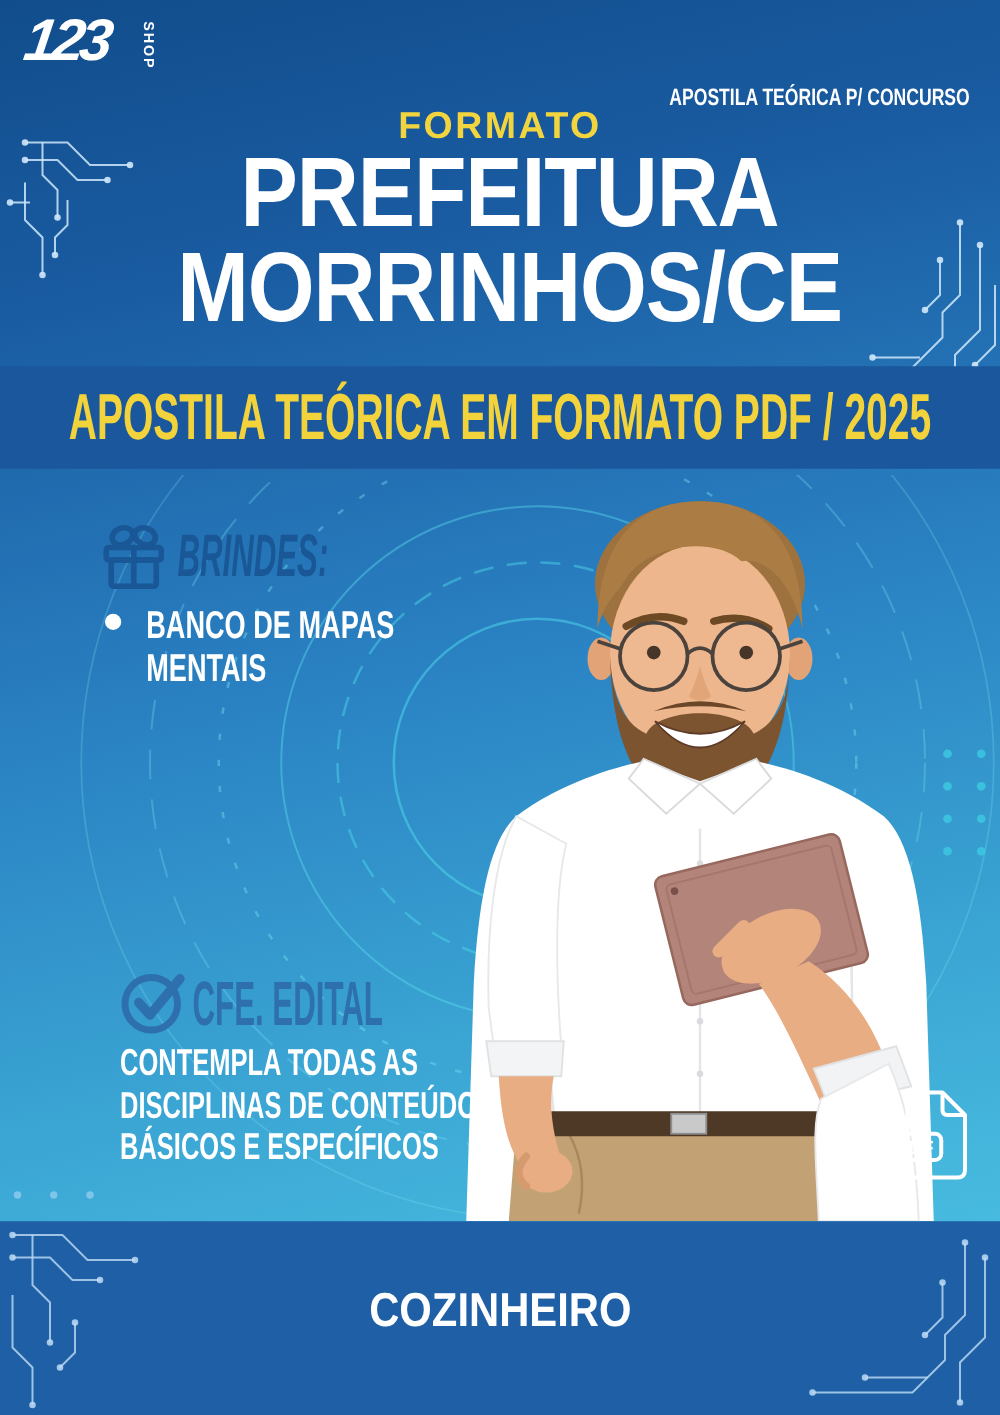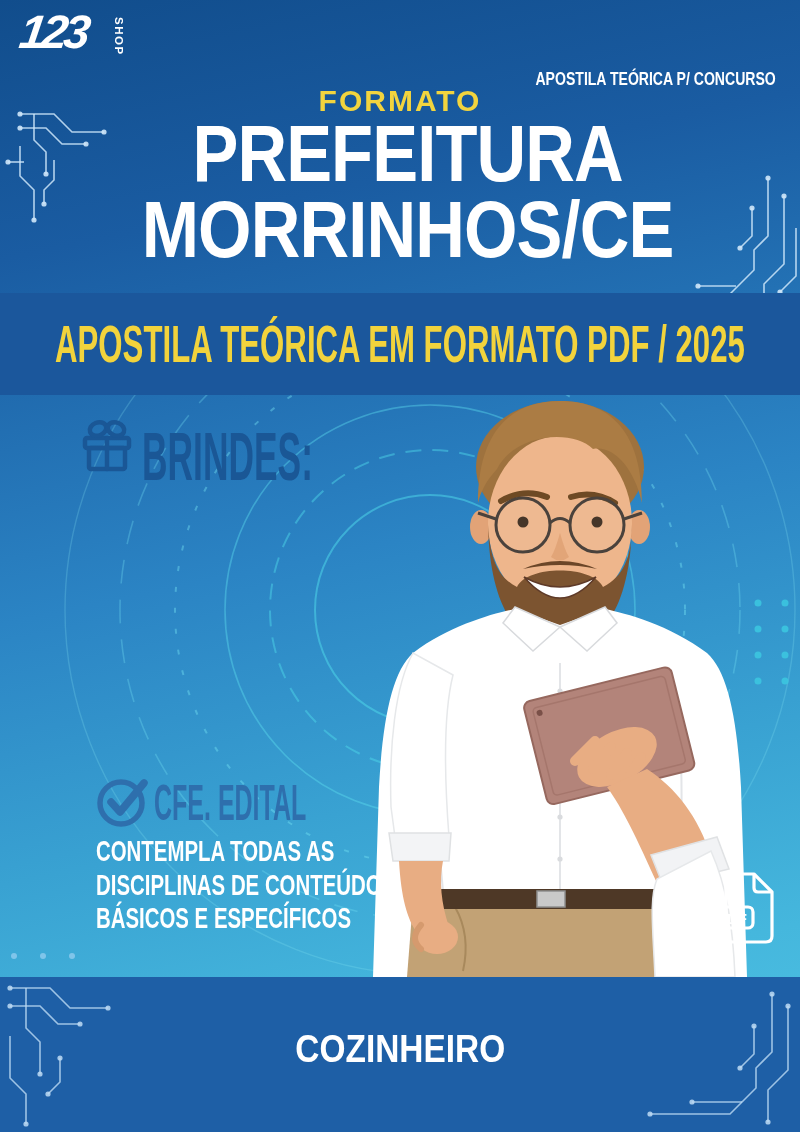--- a/index.html
+++ b/index.html
@@ -26,27 +26,27 @@
 
   
   .top-label{top:26px;right:24px;color:#fff;font-size:19px;font-weight:700;margin-top:42px;}
   .top-label span{display:inline-block;transform:scaleX(.74);transform-origin:right center;}
   .kicker{left:0;right:0;top:84px;text-align:center;color:#f2d43e;font-size:30px;font-weight:800;letter-spacing:2px;}
   .title{left:0;right:0;top:116px;text-align:center;color:#fff;font-weight:700;
          font-size:79px;line-height:76px;letter-spacing:-1px;padding-left:16px;}
   .title .scale{display:inline-block;transform:scaleX(.87);transform-origin:center top;}
 
   
-  .banner{left:0;top:293px;width:800px;height:102px;background:#1b579c;
+  .banner{left:0;top:293px;width:800px;height:82px;background:#1b579c;
           display:flex;align-items:center;justify-content:center;}
   .banner span{display:inline-block;color:#f2d33c;font-size:52px;font-weight:700;
                transform:scaleX(.60);transform-origin:center center;white-space:nowrap;}
 
   
-  .brindes-heading{left:142px;top:422px;color:#1a5796;font-size:68px;font-weight:800;line-height:1;}
+  .brindes-heading{left:142px;top:422px;color:#1a5796;font-size:48px;font-weight:800;line-height:1;font-style:italic;}
   .brindes-heading span{display:inline-block;transform:scaleX(.52);transform-origin:left center;}
   .bullets{left:84px;top:482px;width:360px;}
   .bullet-item{display:flex;margin-bottom:15px;}
   .bullet-dot{width:13px;height:13px;border-radius:50%;background:#fff;margin:9px 20px 0 0;flex:none;}
   .bullet-text{color:#fff;font-size:31px;font-weight:700;line-height:35px;
                transform:scaleX(.70);transform-origin:left top;white-space:nowrap;}
 
   
   .edital-heading{left:154px;top:778px;color:#2e6fad;font-size:50px;font-weight:800;line-height:1;}
   .edital-heading span{display:inline-block;transform:scaleX(.50);transform-origin:left center;}
@@ -252,20 +252,27 @@
       <path d="M27 21 V52"></path>
       <ellipse cx="18" cy="12" rx="8.5" ry="6.5" transform="rotate(-22 18 12)"></ellipse>
       <ellipse cx="36" cy="12" rx="8.5" ry="6.5" transform="rotate(22 36 12)"></ellipse>
     </g>
   </svg>
   <div class="abs brindes-heading nowrap">
     <span>BRINDES:</span>
   </div>
 
   <div class="abs bullets">
+    <div class="bullet-item">
+      <div class="bullet-dot"></div>
+      <div class="bullet-text">
+        <div>BANCO DE MAPAS</div>
+        <div>MENTAIS</div>
+      </div>
+    </div>
   </div>
 
   <svg class="abs" style="left:94px;top:772px" width="58" height="58" viewBox="0 0 58 58">
     <circle cx="27" cy="31" r="21" stroke="#2e6fad" stroke-width="5.5" fill="none"></circle>
     <path d="M17 30 l9 10 l24 -29" stroke="#2e6fad" stroke-width="7.5" fill="none" stroke-linecap="round" stroke-linejoin="round"></path>
   </svg>
   <div class="abs edital-heading nowrap">
     <span>CFE. EDITAL</span>
   </div>
 

